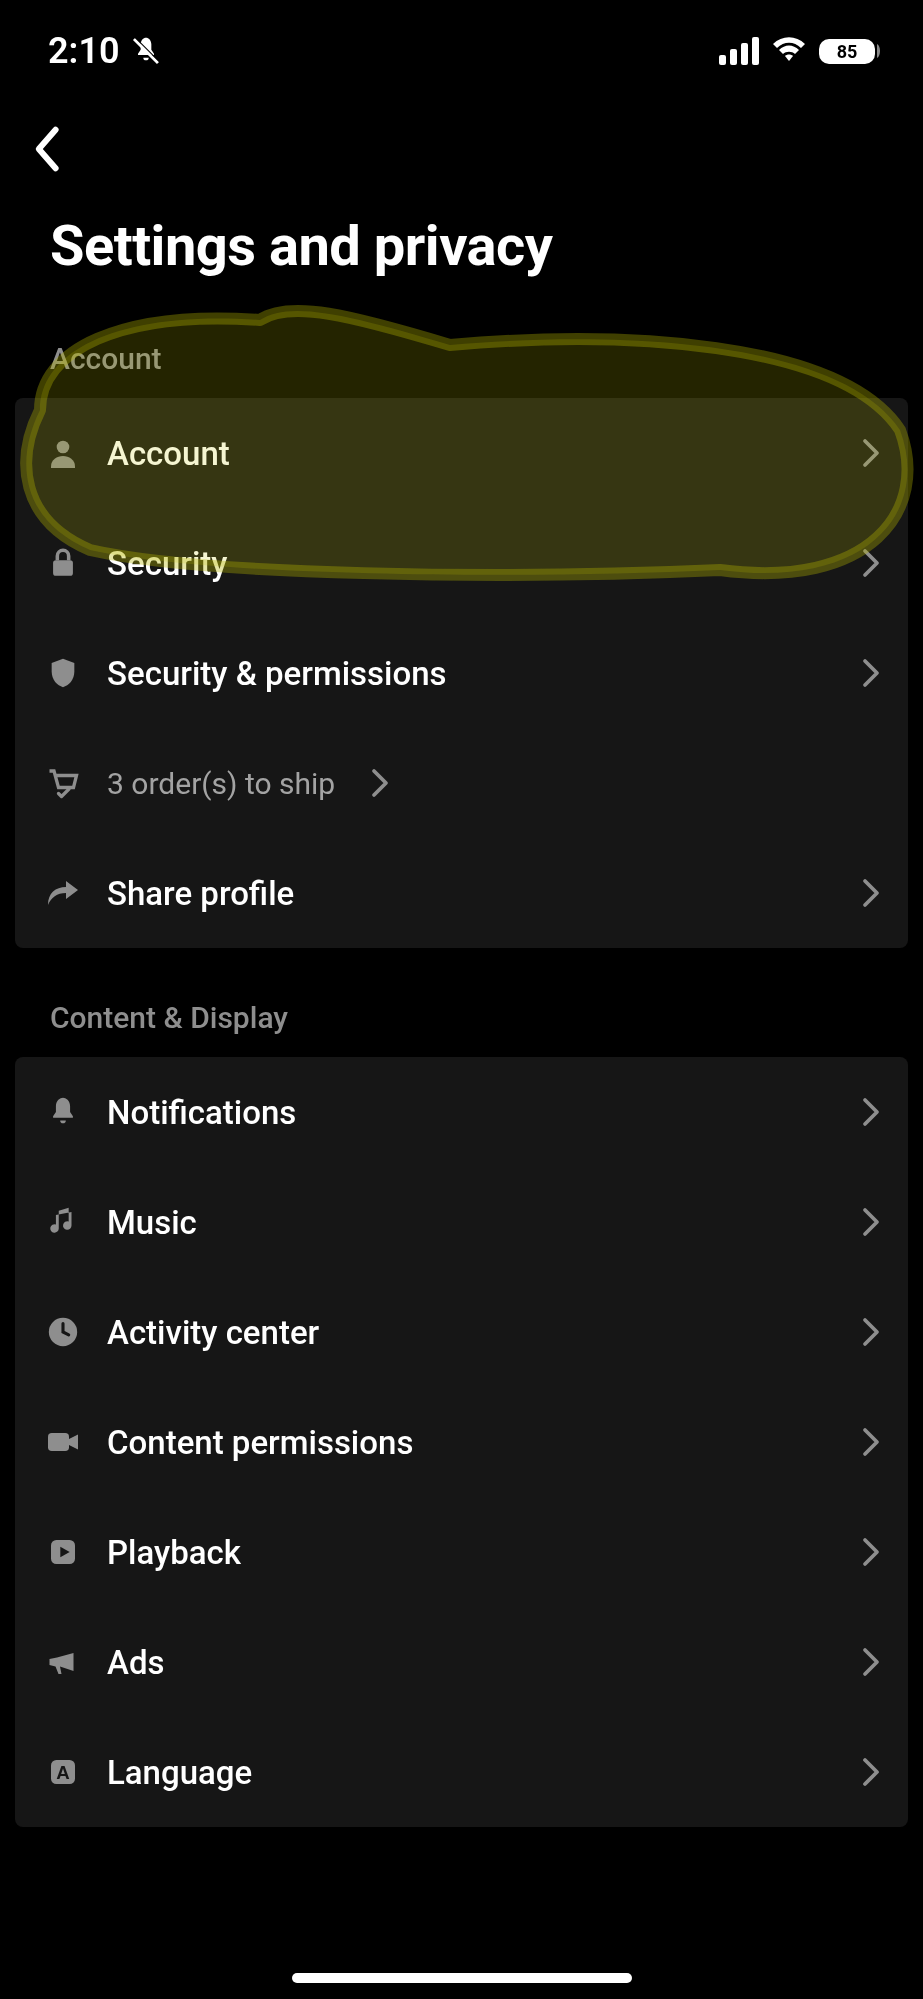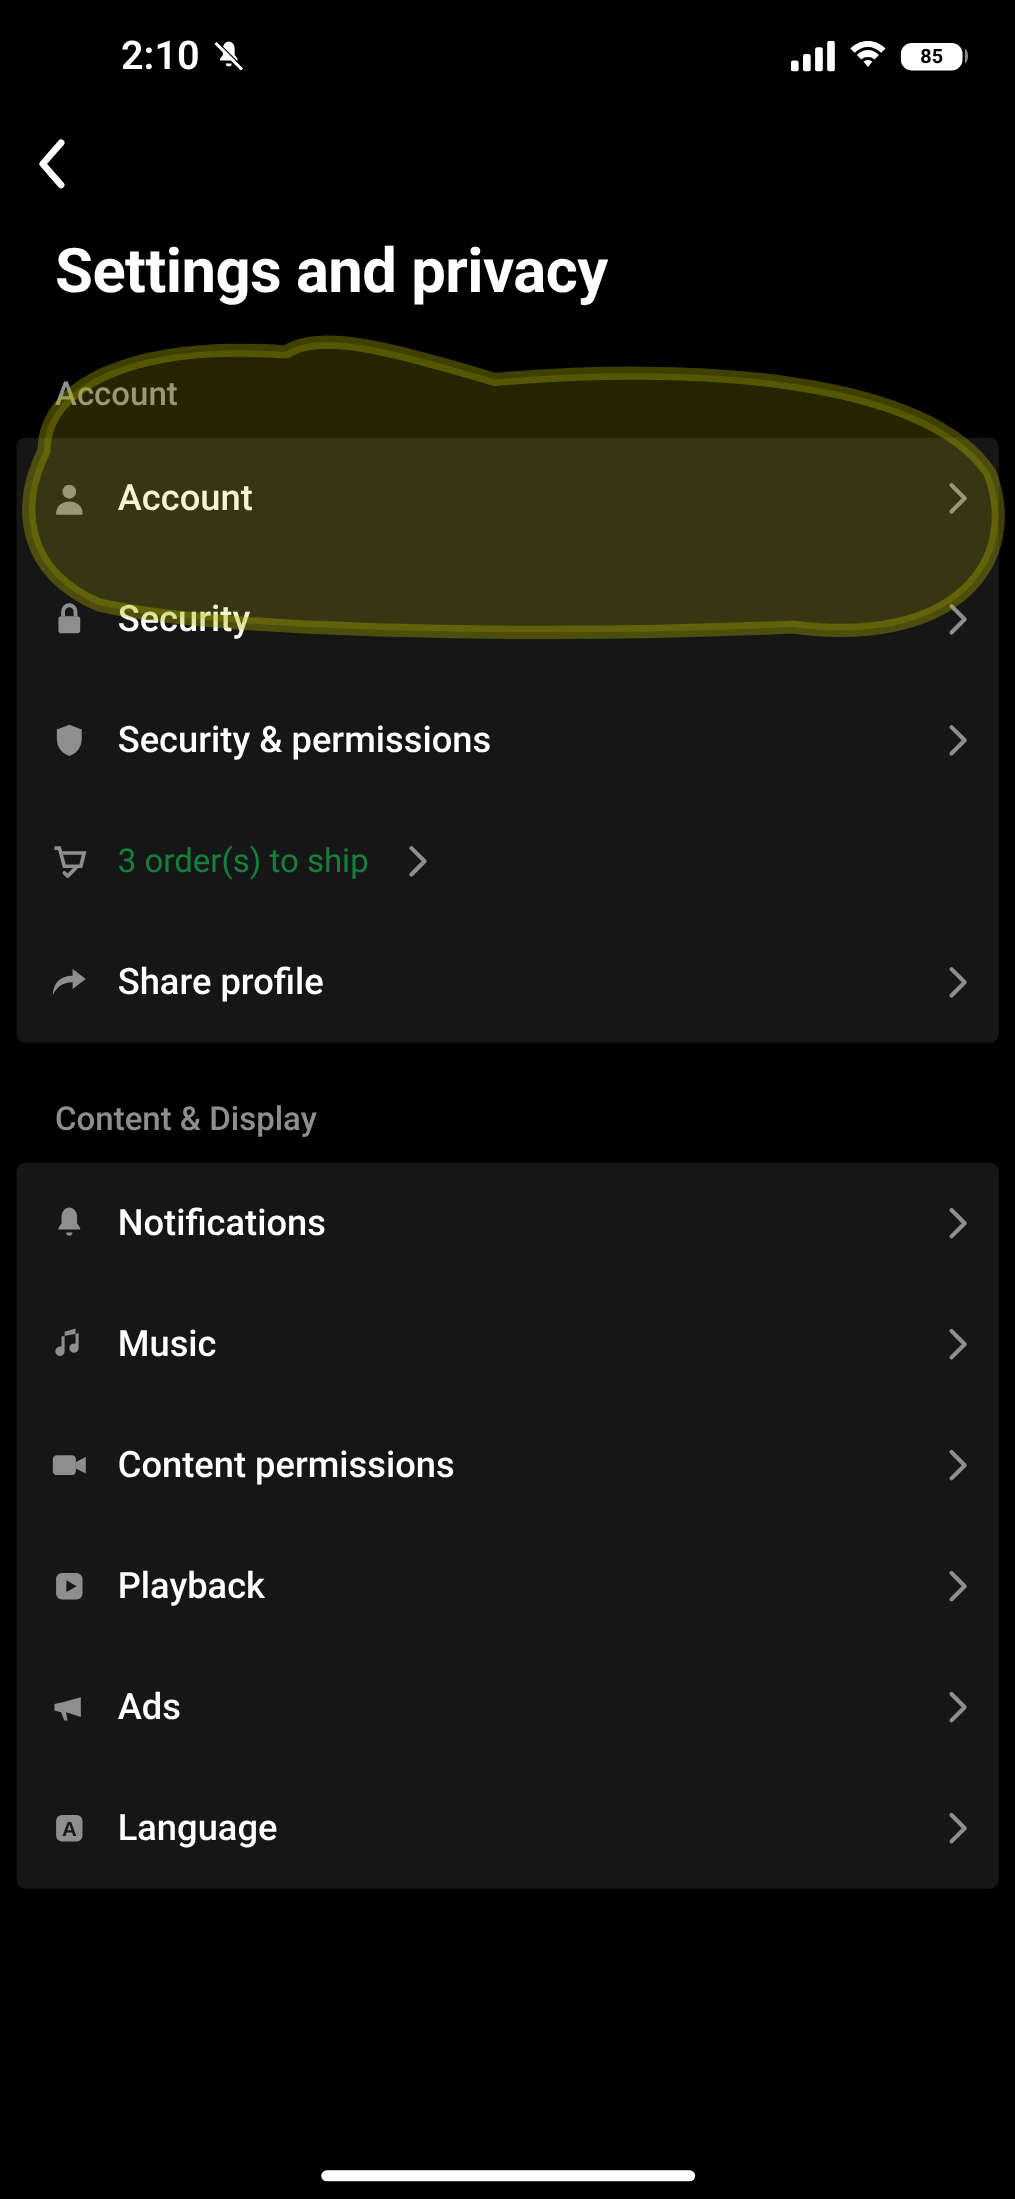--- a/index.html
+++ b/index.html
@@ -13,21 +13,21 @@
       height: 1999px;
       background: #000;
       font-family: -apple-system, BlinkMacSystemFont, 'Segoe UI', Roboto, Helvetica, Arial, sans-serif;
       color: #fff;
       position: relative;
       overflow: hidden;
     }
     .status-bar {
       display: flex;
       justify-content: space-between;
-      padding: 22px 40px 10px 110px;
+      padding: 22px 40px 10px 48px;
       height: 90px;
     }
     .status-left {
       display: flex;
       align-items: center;
       gap: 10px;
       font-size: 36px;
       font-weight: 600;
     }
     .status-right {
@@ -102,21 +102,21 @@
       justify-content: center;
     }
     .row-label {
       font-size: 33px;
       font-weight: 500;
       color: #fff;
       flex: 1;
     }
     .row-detail {
       font-size: 30px;
-      color: #15803d;
+      color: #a3a3a3;
       font-weight: 400;
     }
     .row-chevron {
       width: 18px;
       height: 30px;
       flex-shrink: 0;
       margin-left: 12px;
     }
     .gap {
       height: 30px;
@@ -278,20 +278,32 @@
       <svg viewBox="0 0 24 24" width="34" height="34" fill="#8e8e8e">
           <path d="M9 4v12.5a3 3 0 11-2-2.8V7l11-2v9.5a3 3 0 11-2-2.8V2L9 4z"></path>
         </svg>
     </div>
     <span class="row-label">Music</span>
     <svg class="row-chevron" viewBox="0 0 12 20">
         <polyline points="2,2 10,10 2,18" fill="none" stroke="#8e8e8e" stroke-width="2.5" stroke-linecap="round" stroke-linejoin="round"></polyline>
       </svg>
   </div>
 
+  <div class="settings-row">
+    <div class="row-icon">
+      <svg viewBox="0 0 24 24" width="34" height="34" fill="#8e8e8e">
+          <circle cx="12" cy="12" r="10"></circle>
+          <polyline points="12,6 12,12 16,14" fill="none" stroke="#161616" stroke-width="2.2" stroke-linecap="round"></polyline>
+        </svg>
+    </div>
+    <span class="row-label">Activity center</span>
+    <svg class="row-chevron" viewBox="0 0 12 20">
+        <polyline points="2,2 10,10 2,18" fill="none" stroke="#8e8e8e" stroke-width="2.5" stroke-linecap="round" stroke-linejoin="round"></polyline>
+      </svg>
+  </div>
 
   <div class="settings-row">
     <div class="row-icon">
       <svg viewBox="0 0 24 24" width="36" height="36" fill="#8e8e8e">
           <rect x="2" y="6" width="14" height="12" rx="2.5"></rect>
           <path d="M16 10 L22 7 V17 L16 14 Z"></path>
         </svg>
     </div>
     <span class="row-label">Content permissions</span>
     <svg class="row-chevron" viewBox="0 0 12 20">

